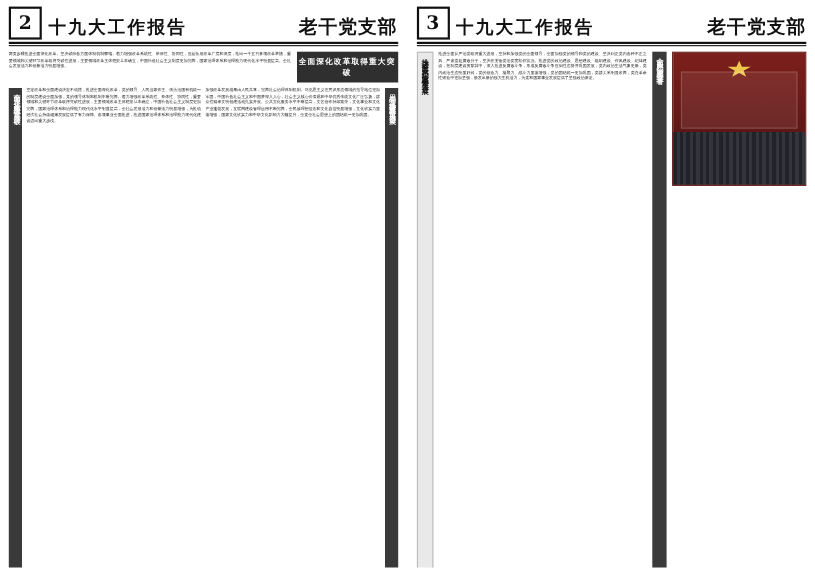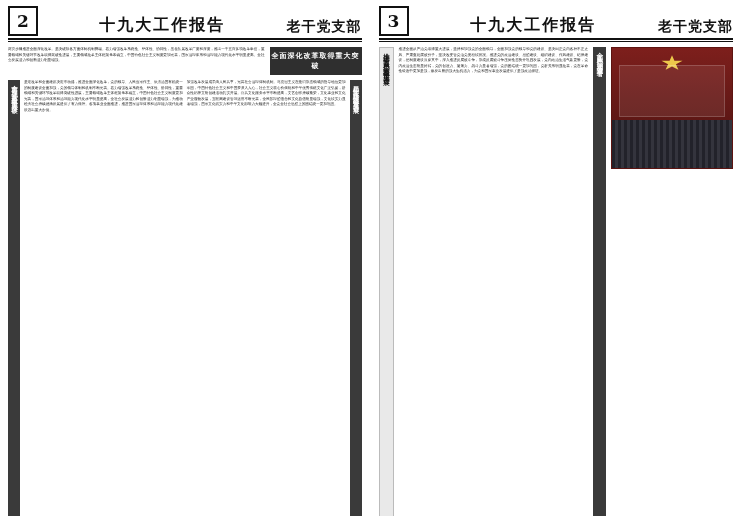--- a/index.html
+++ b/index.html
@@ -3,22 +3,22 @@
 <meta charset="utf-8">
 <style>
   html,body{margin:0;padding:0;background:#ffffff;}
   body{width:741px;height:516px;font-family:"DejaVu Sans","Liberation Sans",sans-serif;color:#111;}
   .page{position:relative;width:741px;height:516px;background:#fff;display:flex;}
   .sheet{position:relative;width:370.5px;height:516px;box-sizing:border-box;padding:6px 8px 6px 8px;}
   .sheet.left{border-right:1px solid #fff;}
   
   .masthead{display:flex;align-items:flex-end;gap:6px;height:30px;border-bottom:2px solid #111;padding-bottom:2px;}
   .pagenum{width:26px;height:26px;border:2px solid #111;display:flex;align-items:center;justify-content:center;font-weight:bold;font-size:17px;line-height:1;font-family:"DejaVu Serif","Liberation Serif",serif;}
-  .masthead-title{flex:1;text-align:center;font-size:16px;font-weight:bold;letter-spacing:2px;font-family:Liberation Sans, sans-serif;}
-  .masthead-sub{font-size:14px;font-weight:bold;letter-spacing:1px;font-family:Liberation Sans, sans-serif;white-space:nowrap;}
+  .masthead-title{flex:1;font-size:16px;font-weight:bold;letter-spacing:2px;font-family:Liberation Sans, sans-serif;}
+  .masthead-sub{font-size:17px;font-weight:bold;letter-spacing:1px;font-family:Liberation Sans, sans-serif;white-space:nowrap;}
   .rule-thin{height:1px;background:#111;margin-top:1px;}
   
   .body-col{font-size:3.6px;line-height:1.55;text-align:justify;color:#1a1a1a;}
   
   .vtitle{writing-mode:vertical-rl;text-orientation:upright;font-weight:bold;letter-spacing:2px;font-family:"DejaVu Serif","Liberation Serif",serif;}
   .vband{background:#3a3a3a;color:#fff;display:flex;align-items:center;justify-content:center;}
   .vband-light{background:#e9e9e9;color:#111;display:flex;align-items:center;justify-content:center;border:1px solid #bbb;}
   
   .lead-row{display:flex;gap:5px;margin-top:5px;}
   .lead-text{flex:1;}

